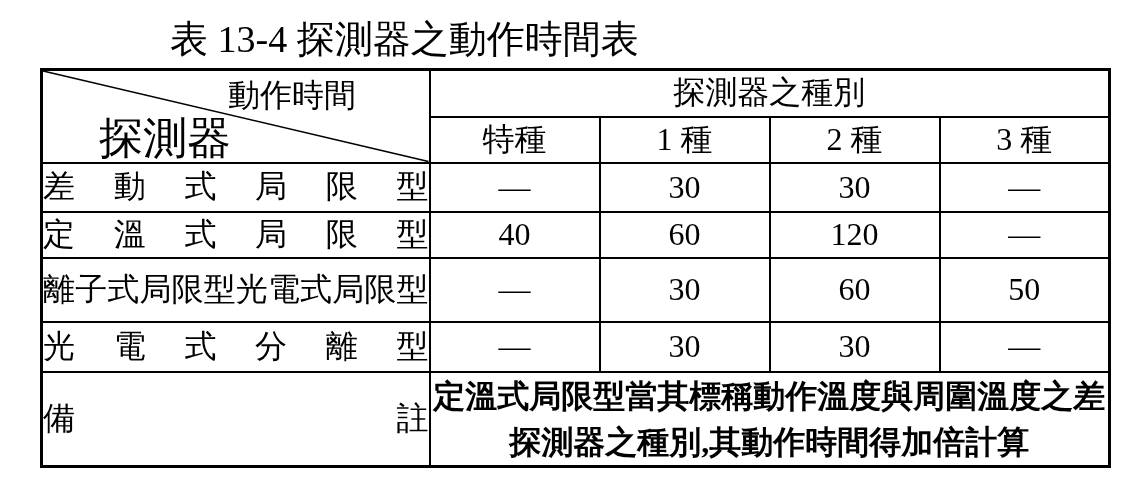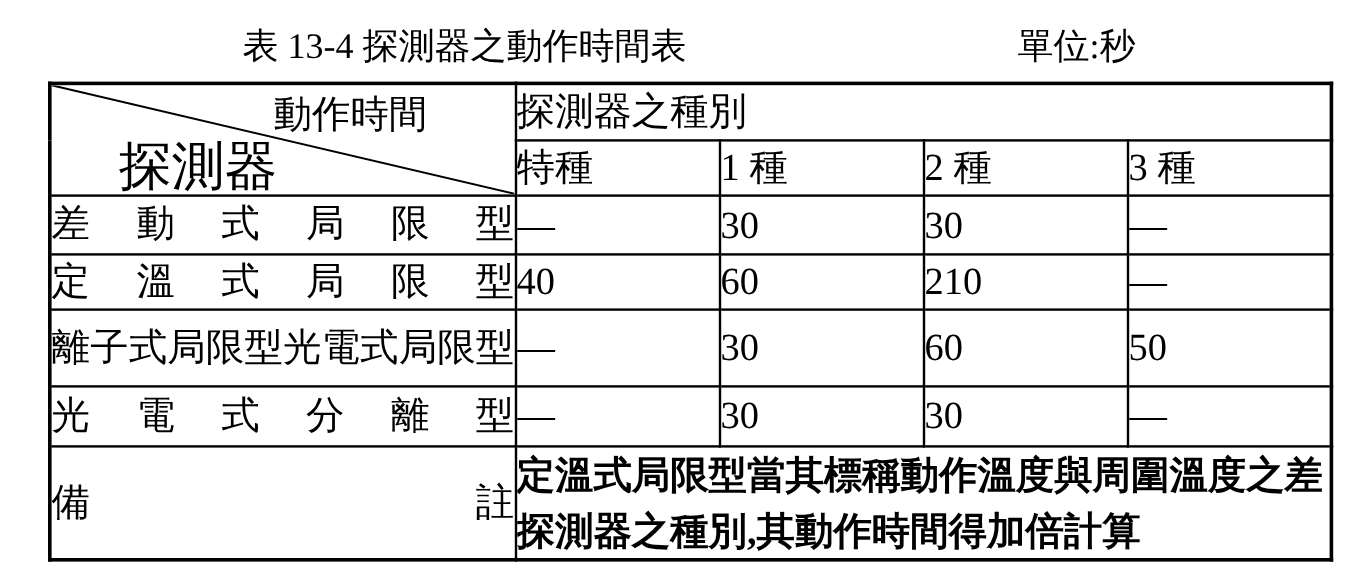--- a/index.html
+++ b/index.html
@@ -9,24 +9,23 @@
     height: 483px;
     background: #ffffff;
     color: #000;
     font-family: "Liberation Serif", "DejaVu Serif", serif;
     overflow: hidden;
   }
   .page-title {
     position: absolute;
     left: 170px;
     top: 22px;
-    font-size: 30px;
+    font-size: 38px;
     line-height: 34px;
     white-space: pre;
-    margin-left: 32px;
   }
   .unit-label {
     position: absolute;
     left: 848px;
     top: 22px;
     font-size: 30px;
     line-height: 34px;
     white-space: pre;
   }
   table.main-table {
@@ -34,20 +33,21 @@
     left: 40px;
     top: 68px;
     width: 1068px;
     border-collapse: collapse;
     table-layout: fixed;
     border: 3px solid #000;
   }
   table.main-table td {
     border: 2px solid #000;
     font-size: 32px;
+    text-align: center;
     vertical-align: middle;
     padding: 0;
     overflow: hidden;
   }
   tr.row-group-header  { height: 47px; }
   tr.row-col-headers   { height: 43px; }
   tr.row-data-1        { height: 49px; }
   tr.row-data-2        { height: 44px; }
   tr.row-data-3        { height: 64px; }
   tr.row-data-4        { height: 50px; }
@@ -98,21 +98,20 @@
     font-weight: bold;
   }
   .note-line { white-space: nowrap; }
 </style>
 </head>
 <body>
 
 <div class="doc">
 
   <div class="page-title">表 13-4 探測器之動作時間表</div>
-  <div class="unit-label">單位:秒</div>
 
   <table class="main-table">
     <colgroup>
       <col style="width:388px">
       <col style="width:170px">
       <col style="width:170px">
       <col style="width:170px">
       <col style="width:170px">
     </colgroup>
     <tbody>
@@ -137,21 +136,21 @@
         <td class="label-cell">差動式局限型</td>
         <td>—</td>
         <td>30</td>
         <td>30</td>
         <td>—</td>
       </tr>
       <tr class="row-data-2">
         <td class="label-cell">定溫式局限型</td>
         <td>40</td>
         <td>60</td>
-        <td>210</td>
+        <td>120</td>
         <td>—</td>
       </tr>
       <tr class="row-data-3">
         <td class="label-cell">離子式局限型光電式局限型</td>
         <td>—</td>
         <td>30</td>
         <td>60</td>
         <td>50</td>
       </tr>
       <tr class="row-data-4">

